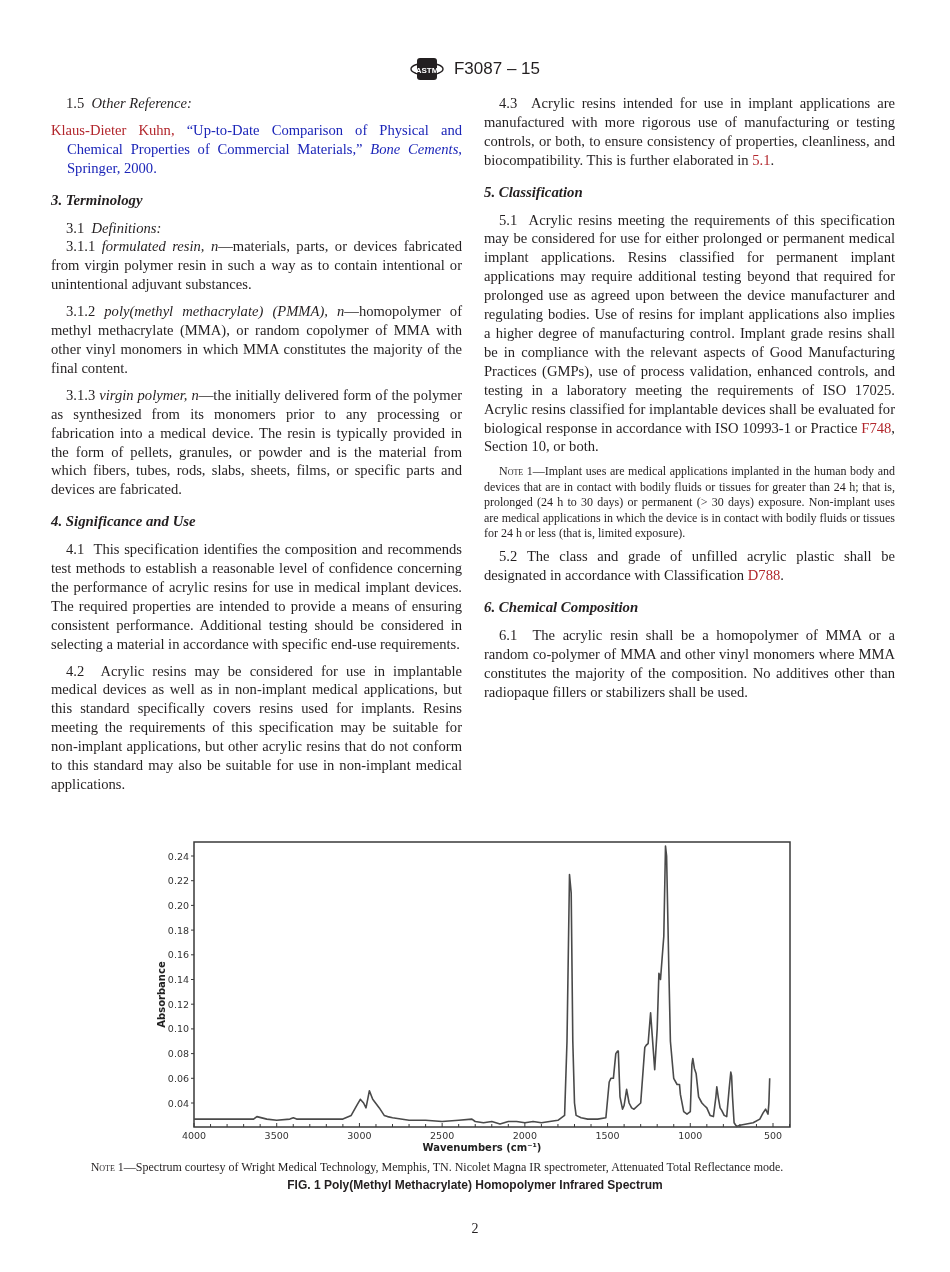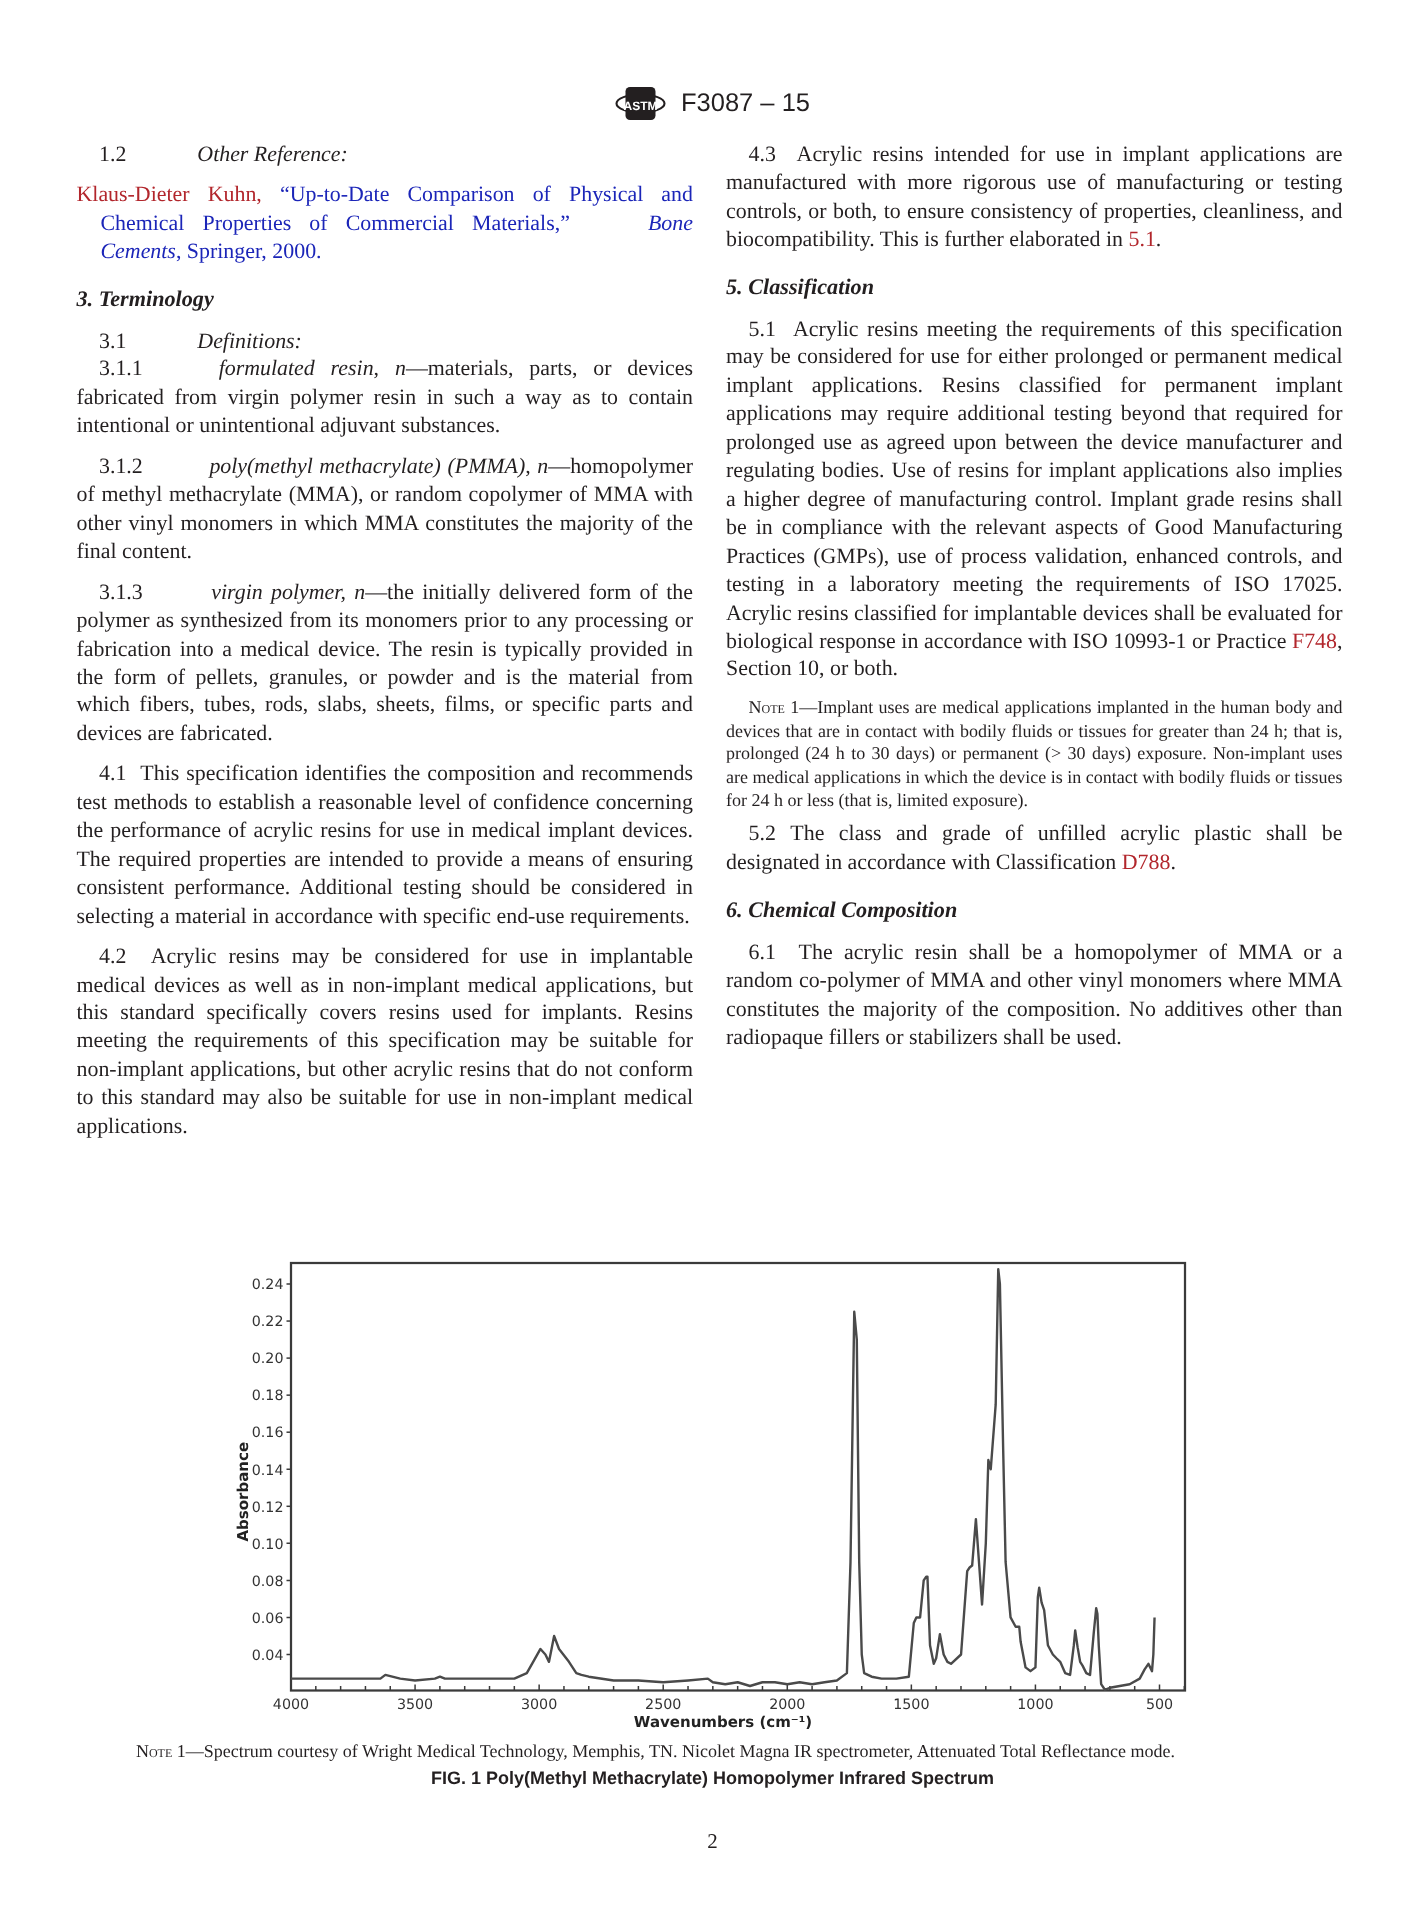--- a/index.html
+++ b/index.html
@@ -12,21 +12,21 @@
   .col { position: absolute; top: 94px; width: 411px; font-size: 14.6px; line-height: 18.9px; text-align: justify; }
   .col.left { left: 51px; }
   .col.right { left: 484px; }
   p { margin: 0 0 8px 0; }
   .indent { text-indent: 15px; }
   .hang { padding-left: 16px; text-indent: -16px; text-align: justify; }
   .sec { font-weight: bold; margin: 13px 0 9px 0; font-size: 14.8px; font-style: italic; }
   .sec:first-child { margin-top: 0; }
   .ref-red { color: #b2262c; }
   .ref-blue { color: #1b25b8; }
-  i { font-style: italic; margin-left: 40px; }
+  i { font-style: italic; }
   .note { font-size: 12px; line-height: 15.4px; text-indent: 15px; margin-bottom: 6px; }
   .smallcaps { font-variant: small-caps; }
   .chart { position: absolute; left: 150px; top: 835px; width: 660px; height: 320px; }
   .chart svg { width: 660px; height: 320px; }
   .fig-note { position: absolute; top: 1160px; left: 0; width: 874px; text-align: center; font-size: 12px; }
   .fig-title { position: absolute; top: 1178px; left: 0; width: 950px; text-align: center;
                font-family: "Liberation Sans", "DejaVu Sans", sans-serif; font-weight: bold; font-size: 12px; }
   .page-num { position: absolute; top: 1221px; left: 0; width: 950px; text-align: center; font-size: 14px; }
 </style>
 </head>
@@ -36,40 +36,41 @@
   <svg class="logo" viewBox="0 0 34 26">
     <ellipse cx="17" cy="13" rx="16" ry="6" fill="none" stroke="#231f20" stroke-width="1.4"></ellipse>
     <rect x="7" y="2" width="20" height="22" rx="3" fill="#231f20"></rect>
     <text x="17" y="17" text-anchor="middle" font-family="Liberation Sans, sans-serif" font-size="8" font-weight="bold" fill="#fff">ASTM</text>
   </svg>
   <span class="docid">F3087 – 15</span>
 </div>
 
 <div class="col left">
   <p class="indent">
-    <span>1.2</span>&nbsp;&nbsp;<i>Other Reference:</i>
+    <span>1.5</span>&nbsp;&nbsp;<i>Other Reference:</i>
   </p>
   <p class="hang">
     <span class="ref-red">Klaus-Dieter Kuhn,</span><span class="ref-blue"> “Up-to-Date Comparison of Physical and Chemical Properties of Commercial Materials,” </span><i class="ref-blue">Bone Cements</i><span class="ref-blue">, Springer, 2000.</span>
   </p>
 
   <div class="sec">3. Terminology</div>
   <p class="indent" style="margin-bottom:0">
     <span>3.1</span>&nbsp;&nbsp;<i>Definitions:</i>
   </p>
   <p class="indent">
     <span>3.1.1</span>&nbsp;<i>formulated resin, n</i><span>—materials, parts, or devices fabricated from virgin polymer resin in such a way as to contain intentional or unintentional adjuvant substances.</span>
   </p>
   <p class="indent">
     <span>3.1.2</span>&nbsp;<i>poly(methyl methacrylate) (PMMA), n</i><span>—homopolymer of methyl methacrylate (MMA), or random copolymer of MMA with other vinyl monomers in which MMA constitutes the majority of the final content.</span>
   </p>
   <p class="indent">
     <span>3.1.3</span>&nbsp;<i>virgin polymer, n</i><span>—the initially delivered form of the polymer as synthesized from its monomers prior to any processing or fabrication into a medical device. The resin is typically provided in the form of pellets, granules, or powder and is the material from which fibers, tubes, rods, slabs, sheets, films, or specific parts and devices are fabricated.</span>
   </p>
 
+  <div class="sec">4. Significance and Use</div>
   <p class="indent">
     <span>4.1</span>&nbsp;&nbsp;<span>This specification identifies the composition and recommends test methods to establish a reasonable level of confidence concerning the performance of acrylic resins for use in medical implant devices. The required properties are intended to provide a means of ensuring consistent performance. Additional testing should be considered in selecting a material in accordance with specific end-use requirements.</span>
   </p>
   <p class="indent">
     <span>4.2</span>&nbsp;&nbsp;<span>Acrylic resins may be considered for use in implantable medical devices as well as in non-implant medical applications, but this standard specifically covers resins used for implants. Resins meeting the requirements of this specification may be suitable for non-implant applications, but other acrylic resins that do not conform to this standard may also be suitable for use in non-implant medical applications.</span>
   </p>
 </div>
 
 <div class="col right">
   <p class="indent">

